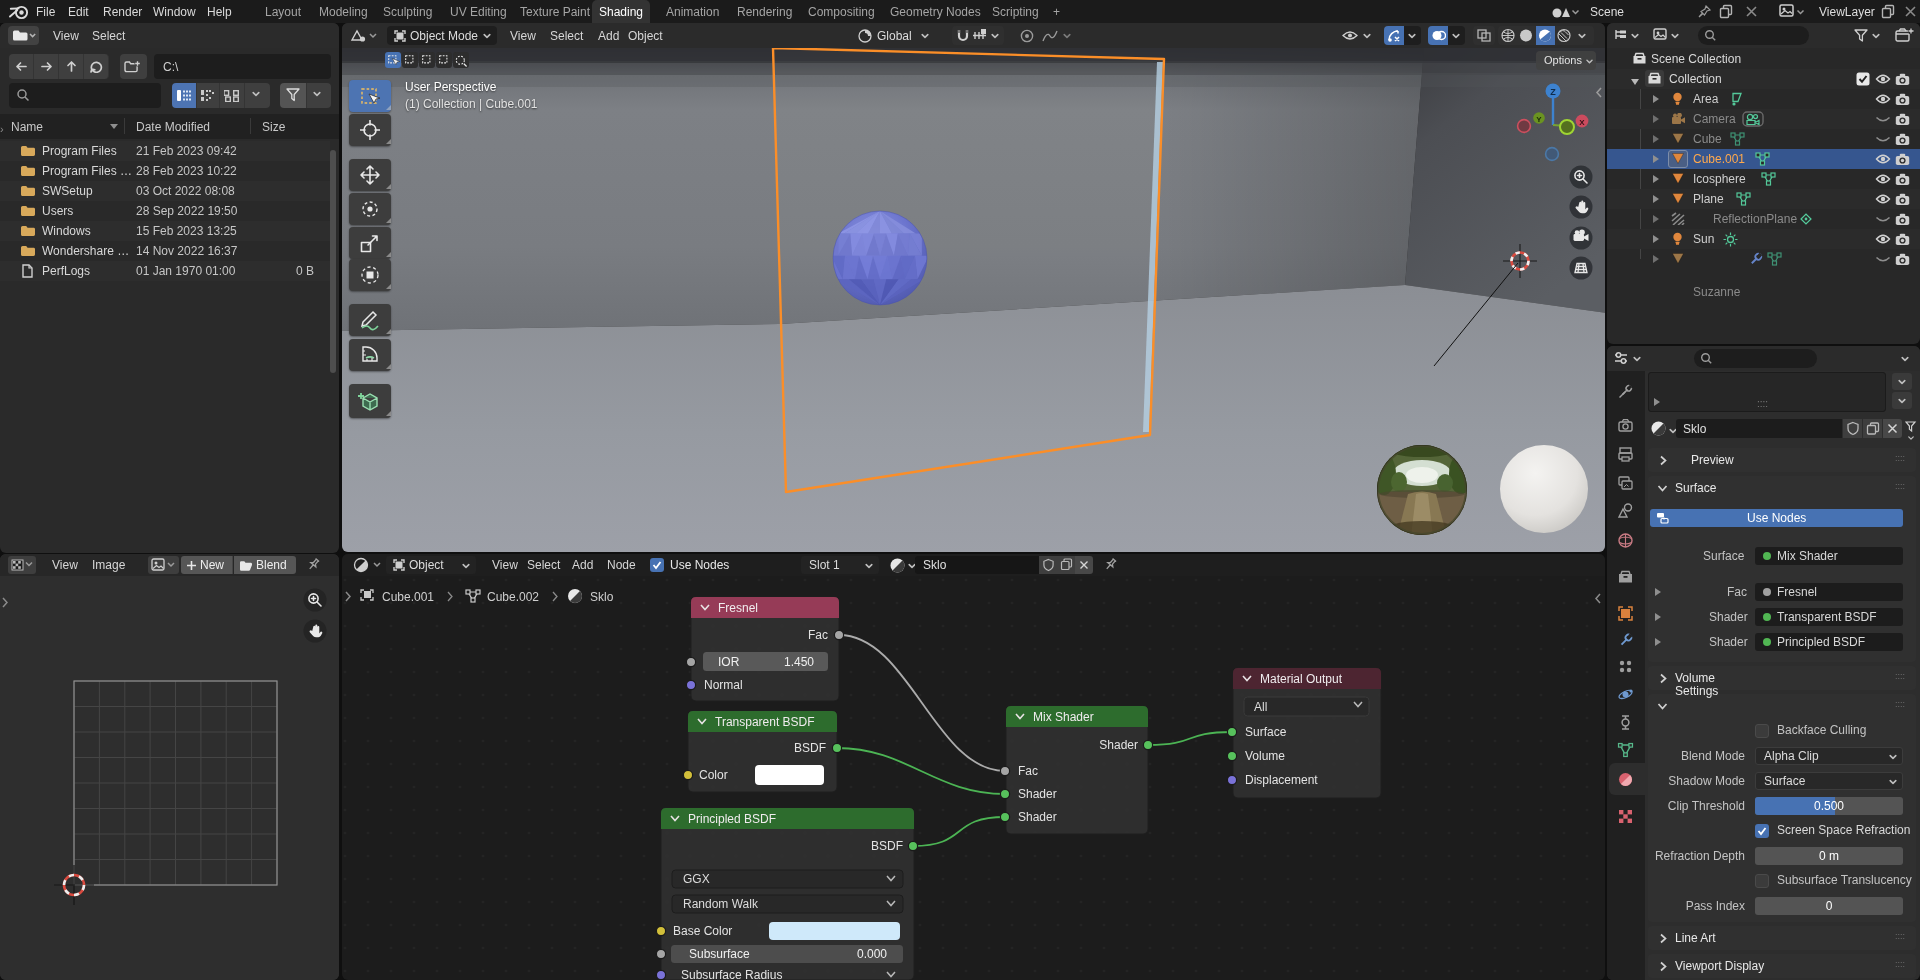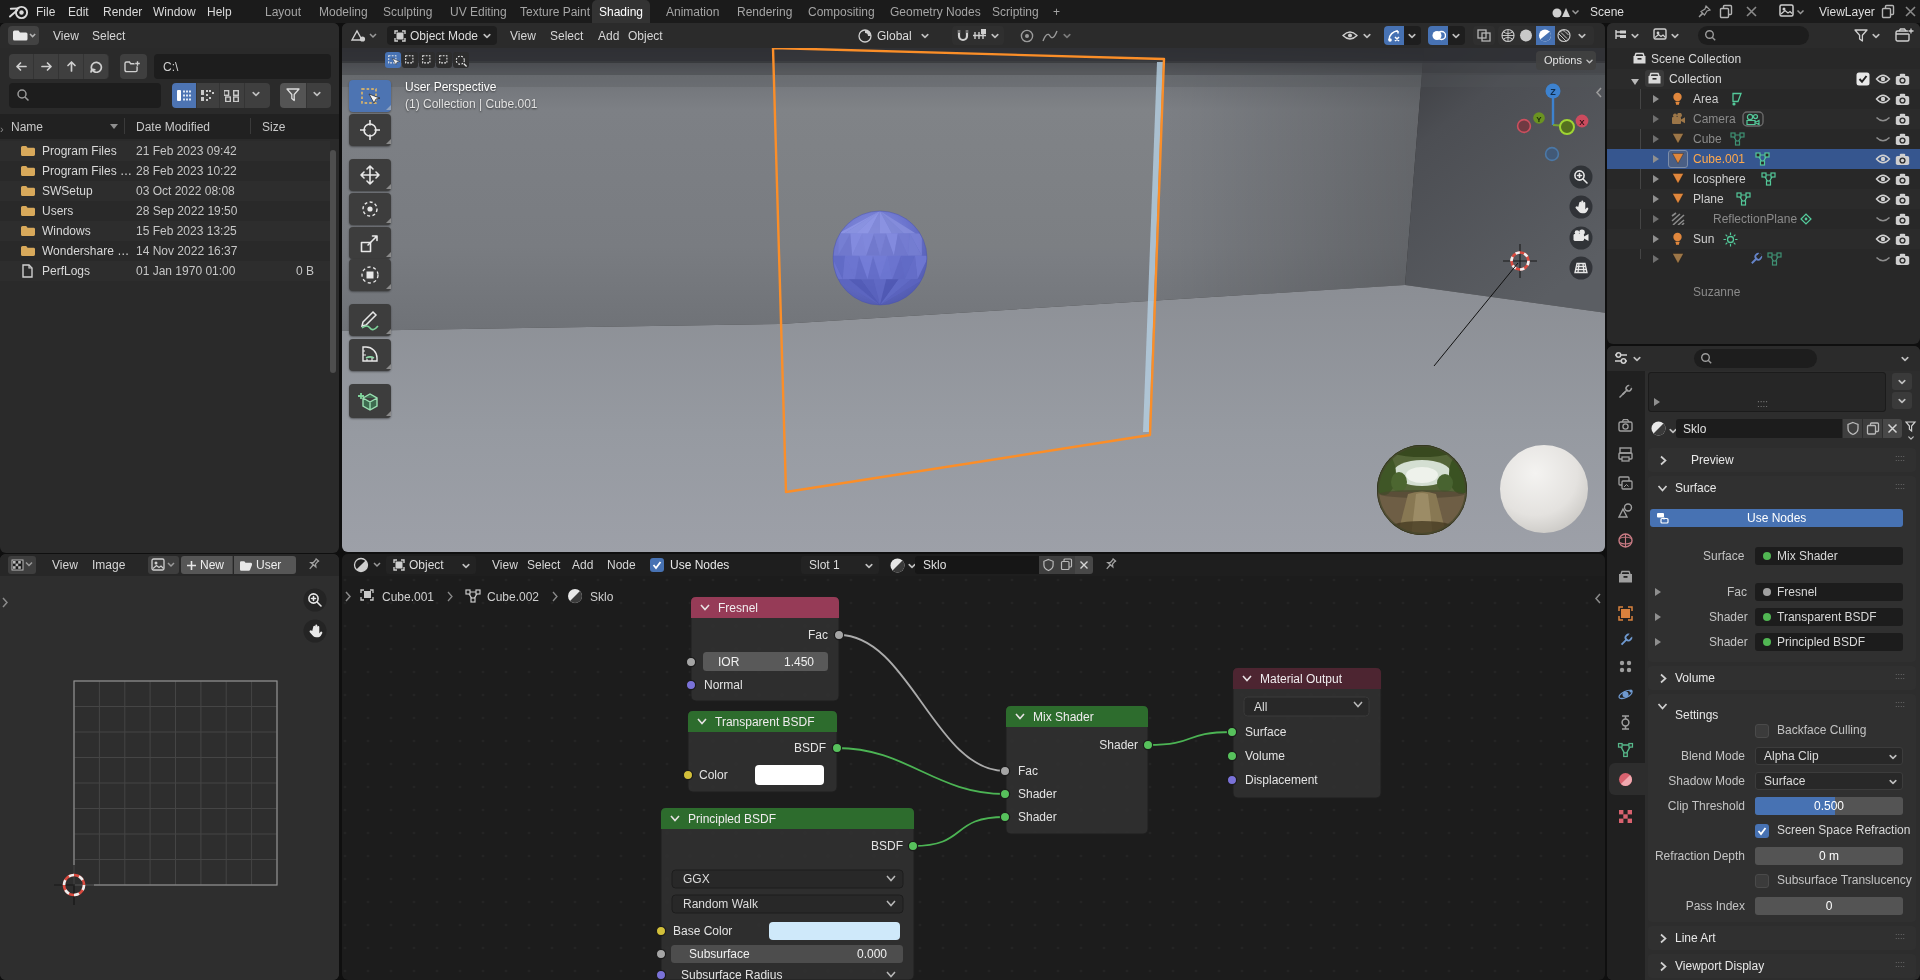--- a/index.html
+++ b/index.html
@@ -1036,21 +1036,21 @@
 <div class="a" style="left:41px;top:320px;width:268px;height:24px;background:#303030;border-radius:4px"></div>
 <svg class="a" style="left:52px;top:327px" width="9" height="11" viewBox="0 0 9 11">
       <path d="M2,1.5 L6.5,5.5 L2,9.5" fill="none" stroke="#d0d0d0" stroke-width="1.7"></path>
     </svg>
 <div class="t" style="left:68px;top:325px;color:#e8e8e8;font-size:12px;">Volume</div>
 <div class="t" style="left:288px;top:325px;color:#6f6f6f;font-size:9px;">::::</div>
 <div class="a" style="left:41px;top:348px;width:268px;height:228px;background:#303030;border-radius:4px"></div>
 <svg class="a" style="left:50px;top:356px" width="11" height="9" viewBox="0 0 11 9">
       <path d="M1.5,2 L5.5,6.5 L9.5,2" fill="none" stroke="#d0d0d0" stroke-width="1.7"></path>
     </svg>
-<div class="t" style="left:68px;top:362px;color:#e8e8e8;font-size:12px;">Settings</div>
+<div class="t" style="left:68px;top:338px;color:#e8e8e8;font-size:12px;">Settings</div>
 <div class="t" style="left:288px;top:353px;color:#6f6f6f;font-size:9px;">::::</div>
 <div class="a" style="left:148px;top:378px;width:14px;height:14px;background:#3b3b3b;border:1px solid #4a4a4a;border-radius:3px"></div>
 <div class="t" style="left:170px;top:377px;color:#c3c3c3;font-size:12px;">Backface Culling</div>
 <div class="t" style="left:0;top:403px;width:138px;text-align:right;color:#c3c3c3">Blend Mode</div>
 <div class="a" style="left:148px;top:401px;width:148px;height:18px;background:#282828;border-radius:3px;border:1px solid #3c3c3c"></div>
 <div class="t" style="left:157px;top:403px;color:#dcdcdc;font-size:12px;">Alpha Clip</div>
 <svg class="a" style="left:281px;top:406px" width="10" height="10" viewBox="0 0 10 10">
       <path d="M2.2,3.6 L5,6.4 L7.8,3.6" fill="none" stroke="#bdbdbd" stroke-width="1.6" stroke-linecap="round" stroke-linejoin="round"></path>
     </svg>
 <div class="t" style="left:0;top:428px;width:138px;text-align:right;color:#c3c3c3">Shadow Mode</div>
@@ -1114,21 +1114,21 @@
     </svg>
 <div class="a" style="left:181px;top:2px;width:52px;height:18px;background:#565656;border-radius:3px 0 0 3px;border-right:1px solid #454545"></div>
 <svg class="a" style="left:186px;top:6px;" width="11" height="11" viewBox="0 0 11 11">
       <path d="M5.5,1 v9 M1,5.5 h9" stroke="#e8e8e8" stroke-width="1.6"></path>
     </svg>
 <div class="t" style="left:200px;top:4px;color:#eeeeee;font-size:12px;">New</div>
 <div class="a" style="left:234px;top:2px;width:62px;height:18px;background:#565656;border-radius:0 3px 3px 0"></div>
 <svg class="a" style="left:239px;top:6px;" width="13" height="11" viewBox="0 0 13 11">
       <path d="M1,2.5 q0,-1.3 1.3,-1.3 l3,0 1.2,1.6 5.2,0 q1.3,0 1.3,1.3 l0,0.9 -2,5 q-0.3,0.8 -1.2,0.8 l-7.5,0 q-1.3,0 -1.3,-1.3 Z" fill="#e8e8e8"></path>
     </svg>
-<div class="t" style="left:256px;top:4px;color:#eeeeee;font-size:12px;">User</div>
+<div class="t" style="left:256px;top:4px;color:#eeeeee;font-size:12px;">Blend</div>
 <svg class="a" style="left:306px;top:3px;" width="15" height="15" viewBox="0 0 15 15">
       <g transform="rotate(40 7.5 7.5)" fill="none" stroke="#9f9f9f" stroke-width="1.3">
         <path d="M5.2,1.5 h4.6 m-3.6,0 v4.5 l-2,1.8 h6.6 l-2,-1.8 v-4.5 M7.5,7.8 v5.5"></path>
       </g>
     </svg>
 <svg class="a" style="left:0px;top:22px;" width="339" height="404" viewBox="0 0 339 404">
       <rect x="0" y="0" width="339" height="404" fill="#2e2e2e"></rect>
       <line x1="74.0" y1="105" x2="74.0" y2="309" stroke="#454545" stroke-width="1"></line>
       <line x1="74" y1="105.0" x2="277" y2="105.0" stroke="#454545" stroke-width="1"></line>
       <line x1="99.4" y1="105" x2="99.4" y2="309" stroke="#454545" stroke-width="1"></line>

